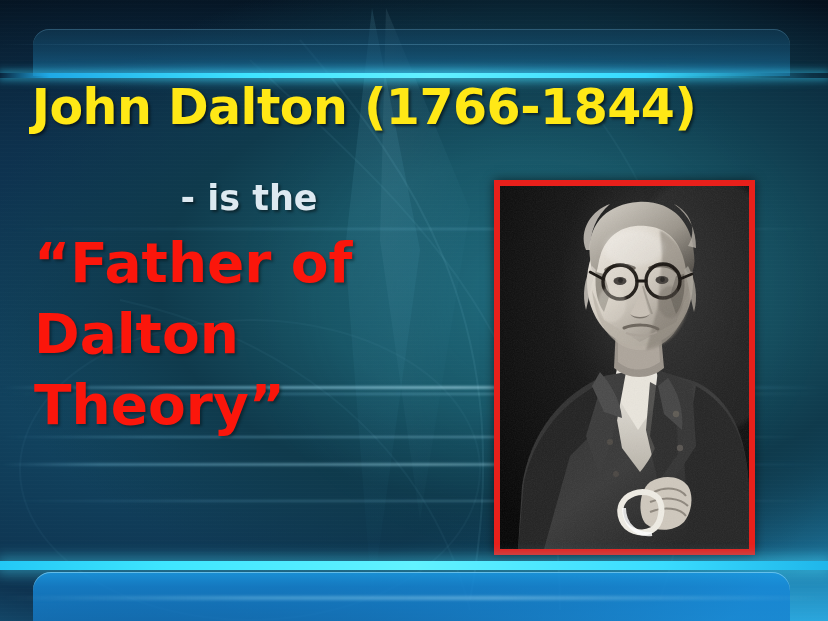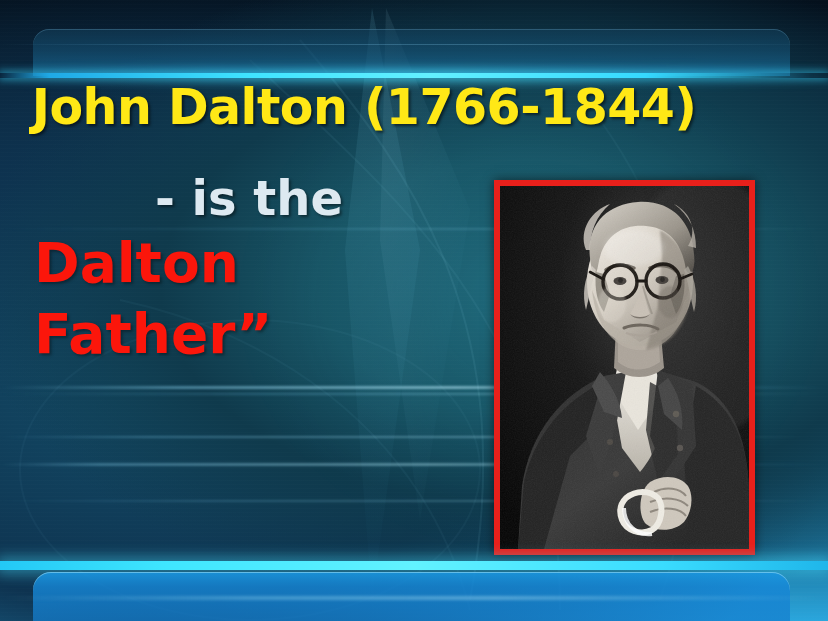--- a/index.html
+++ b/index.html
@@ -101,21 +101,21 @@
     text-shadow: 2px 2px 3px rgba(0,0,0,.55);
     white-space: nowrap;
   }
 
   .body-block {
     position: absolute; left: 34px; top: 168px; width: 430px;
   }
   .line-isthe {
     color: #dde9f1;
     font-weight: bold;
-    font-size: 48px;
+    font-size: 35px;
     line-height: 60px;
     text-align: center;
     text-shadow: 2px 2px 3px rgba(0,0,0,.45);
   }
   .line-red {
     color: #fb160b;
     font-weight: bold;
     font-size: 55px;
     line-height: 71px;
     text-align: left;
@@ -178,22 +178,23 @@
 
   <div class="top-bar"></div>
   <div class="top-edge-line"></div>
   <div class="top-glow-soft"></div>
   <div class="top-glow"></div>
 
   <div class="slide-title">John Dalton (1766-1844)</div>
 
   <div class="body-block">
     <div class="line-isthe">- is the</div>
+    <div class="line-red">“Father of</div>
     <div class="line-red">Dalton</div>
-    <div class="line-red">Father”</div>
+    <div class="line-red">Theory”</div>
   </div>
 
   <div class="portrait">
     <svg viewBox="0 0 249 363" preserveAspectRatio="xMidYMid slice">
       <defs>
         <radialGradient id="bgp" cx="62%" cy="28%" r="85%">
           <stop offset="0%" stop-color="#3a3a3a"></stop>
           <stop offset="45%" stop-color="#161616"></stop>
           <stop offset="100%" stop-color="#050505"></stop>
         </radialGradient>

